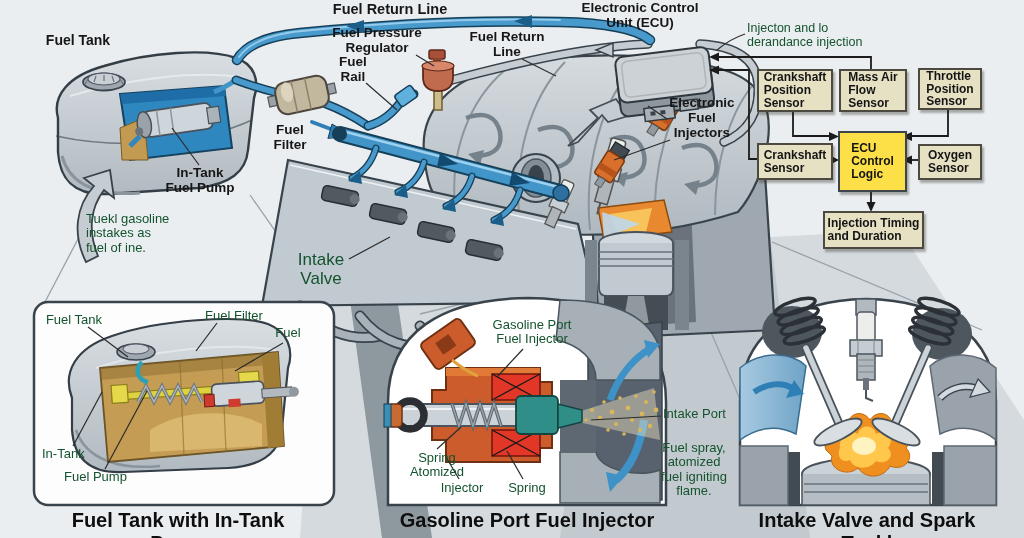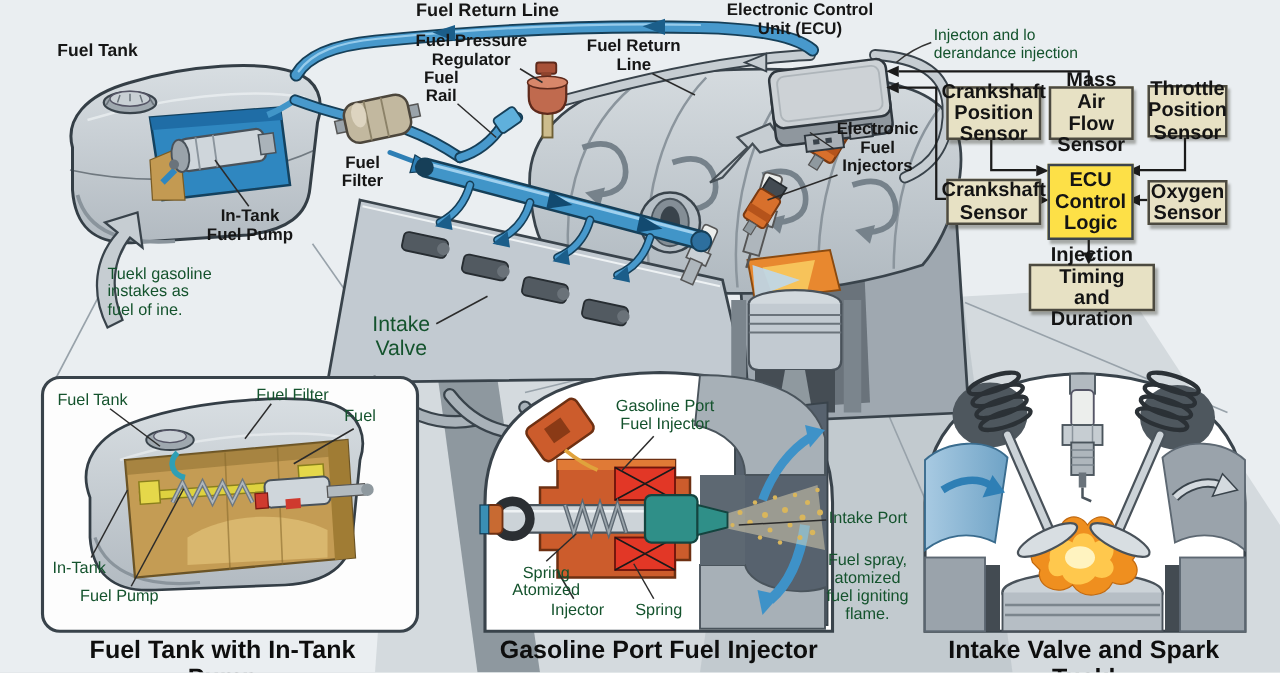--- a/index.html
+++ b/index.html
@@ -12,22 +12,22 @@
   .lbl{
     position:absolute;color:#161616;font-weight:bold;font-size:13.5px;
     line-height:1.1;text-align:center;white-space:pre-line;z-index:3;
   }
   .lbl.n{font-weight:normal;color:#14532d;}
   .lbl.left{text-align:left;}
   .lbl.right{}
   .fc{
     position:absolute;z-index:2;background:#e7e1c4;border:2px solid #4c4a40;
     box-shadow:2px 3px 2px rgba(40,40,30,.35);
-    display:flex;align-items:center;justify-content:center;text-align:center;
-    font-weight:bold;font-size:16px;line-height:1.07;color:#141414;white-space:pre-line;
+    display:flex;align-items:center;justify-content:center;
+    font-weight:bold;font-size:12px;line-height:1.07;color:#141414;white-space:pre-line;
   }
   .fc.ecu{background:#fde047;border-color:#3c444c;}
   .cap{
     position:absolute;z-index:3;font-weight:bold;color:#0e0e0e;
     font-size:20px;text-align:center;
   }
 </style>
 </head>
 <body>
 

